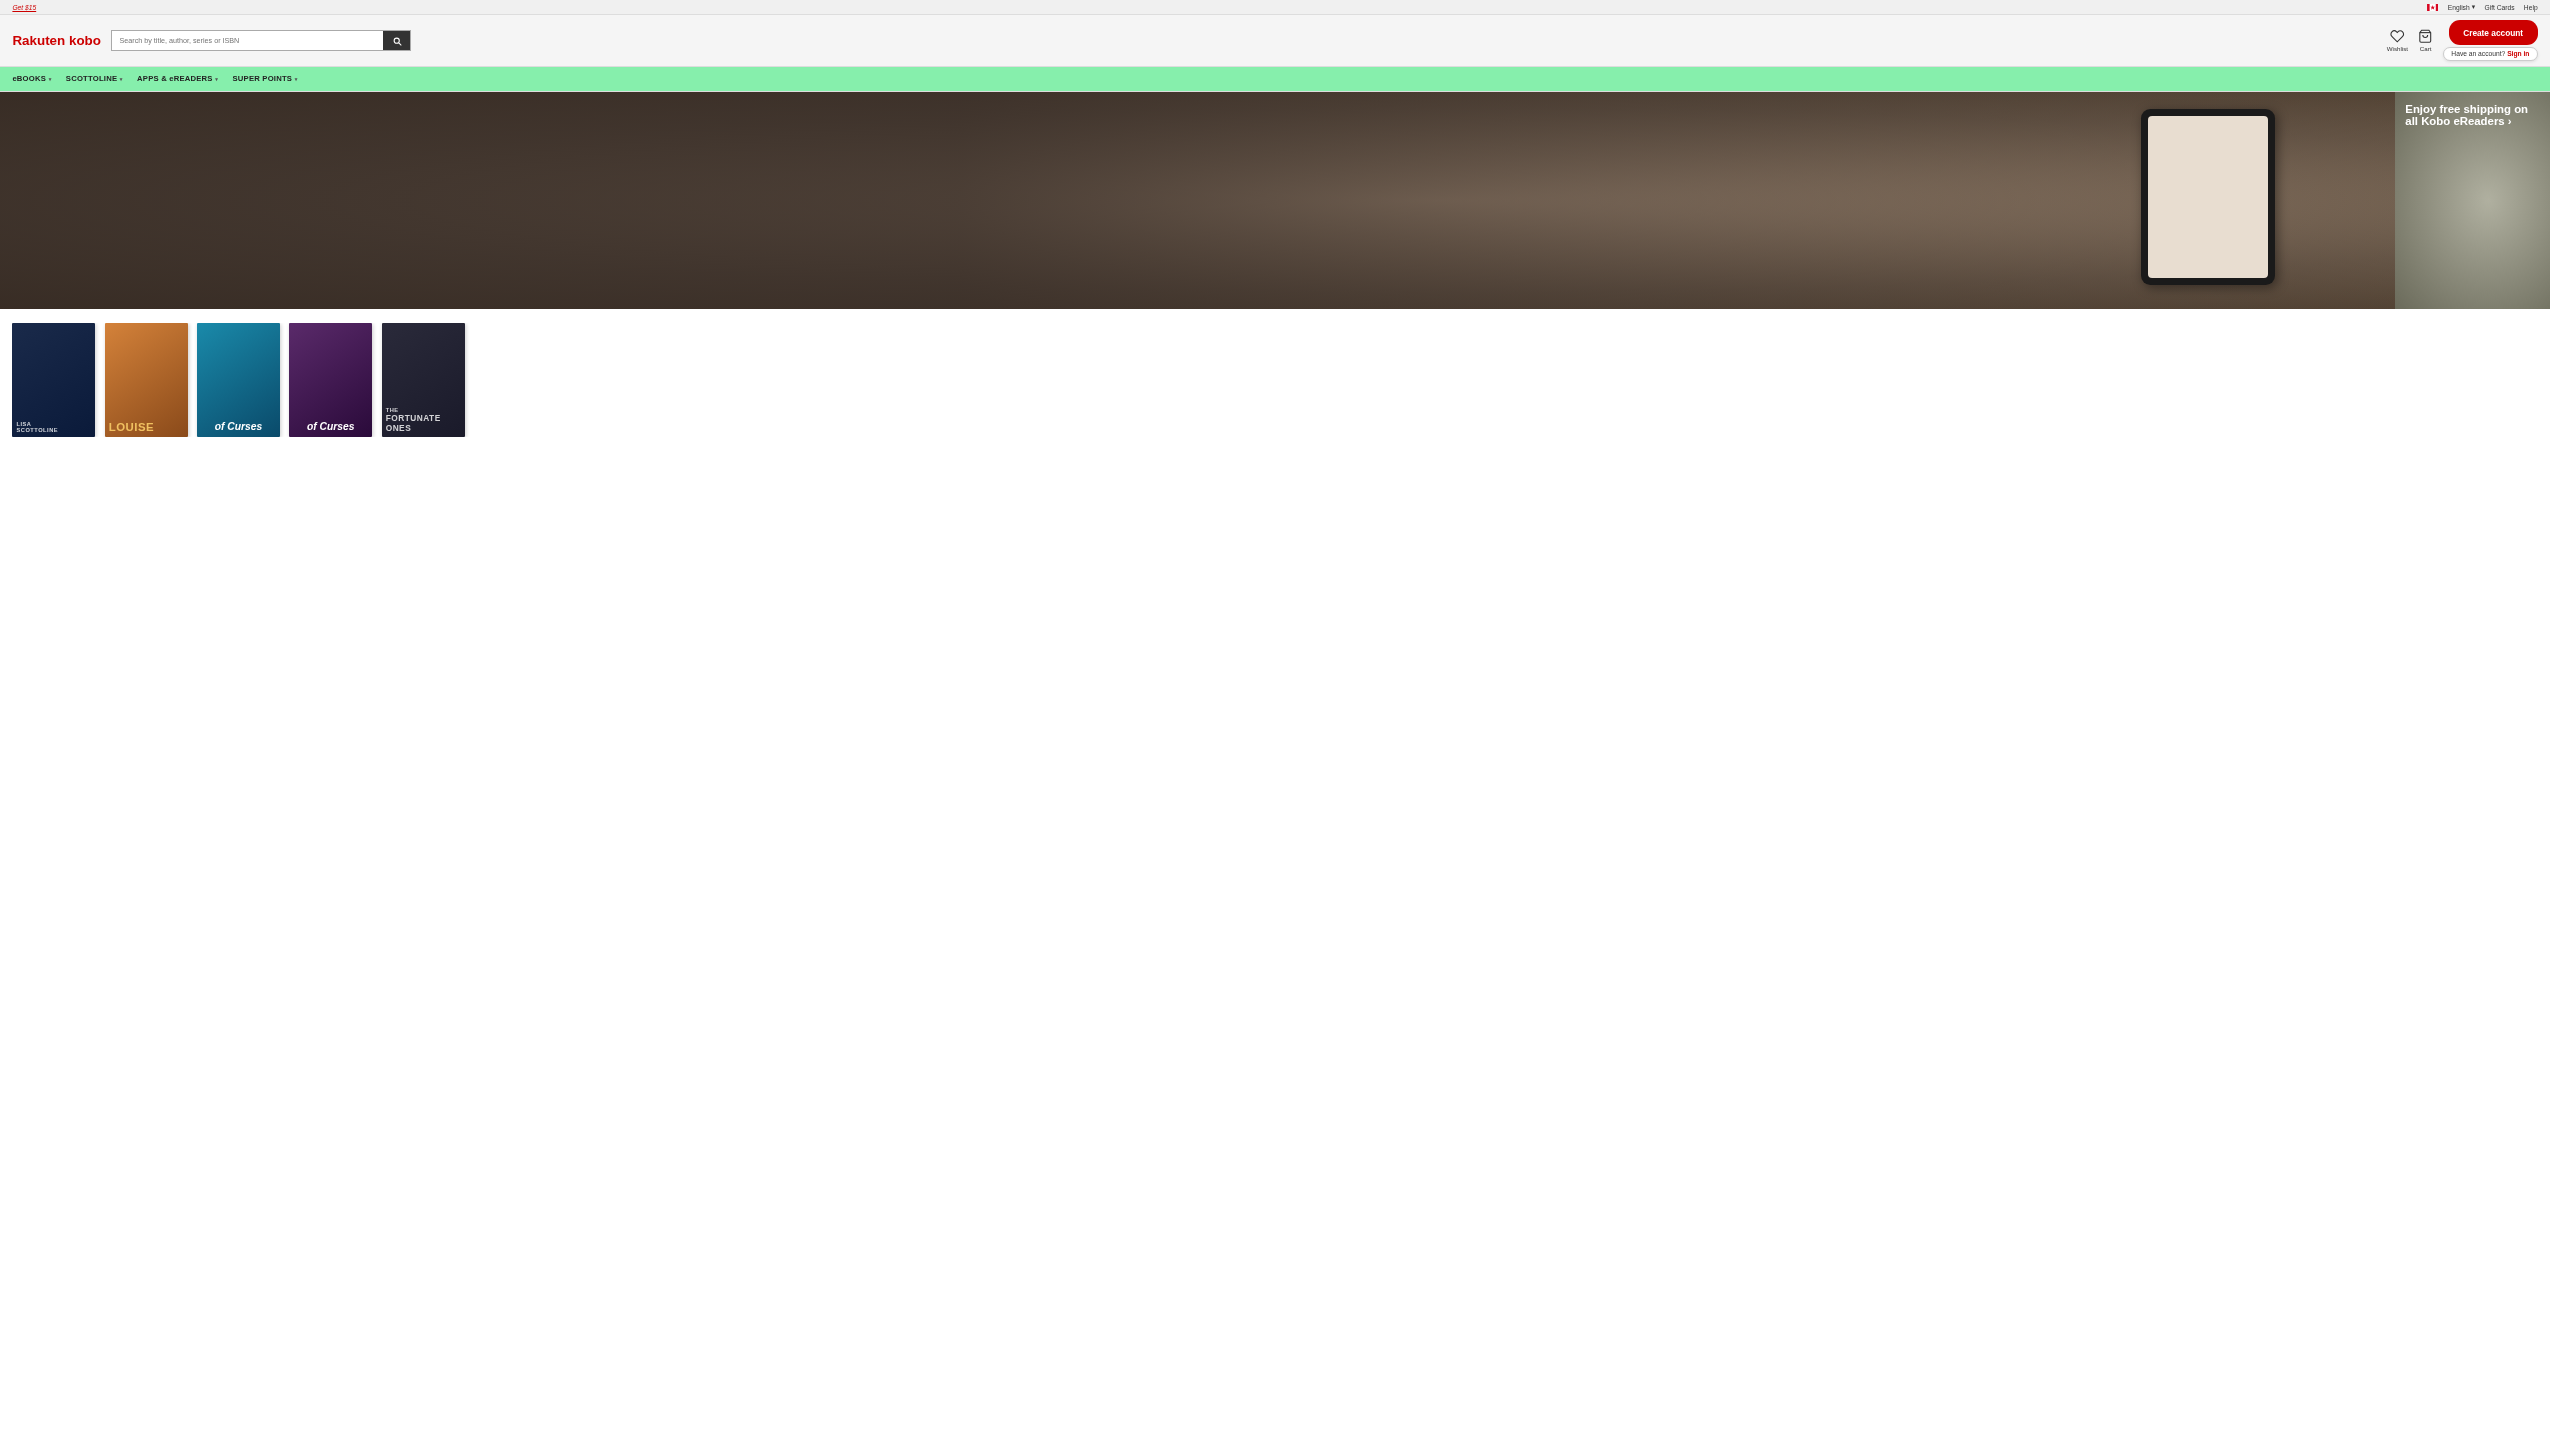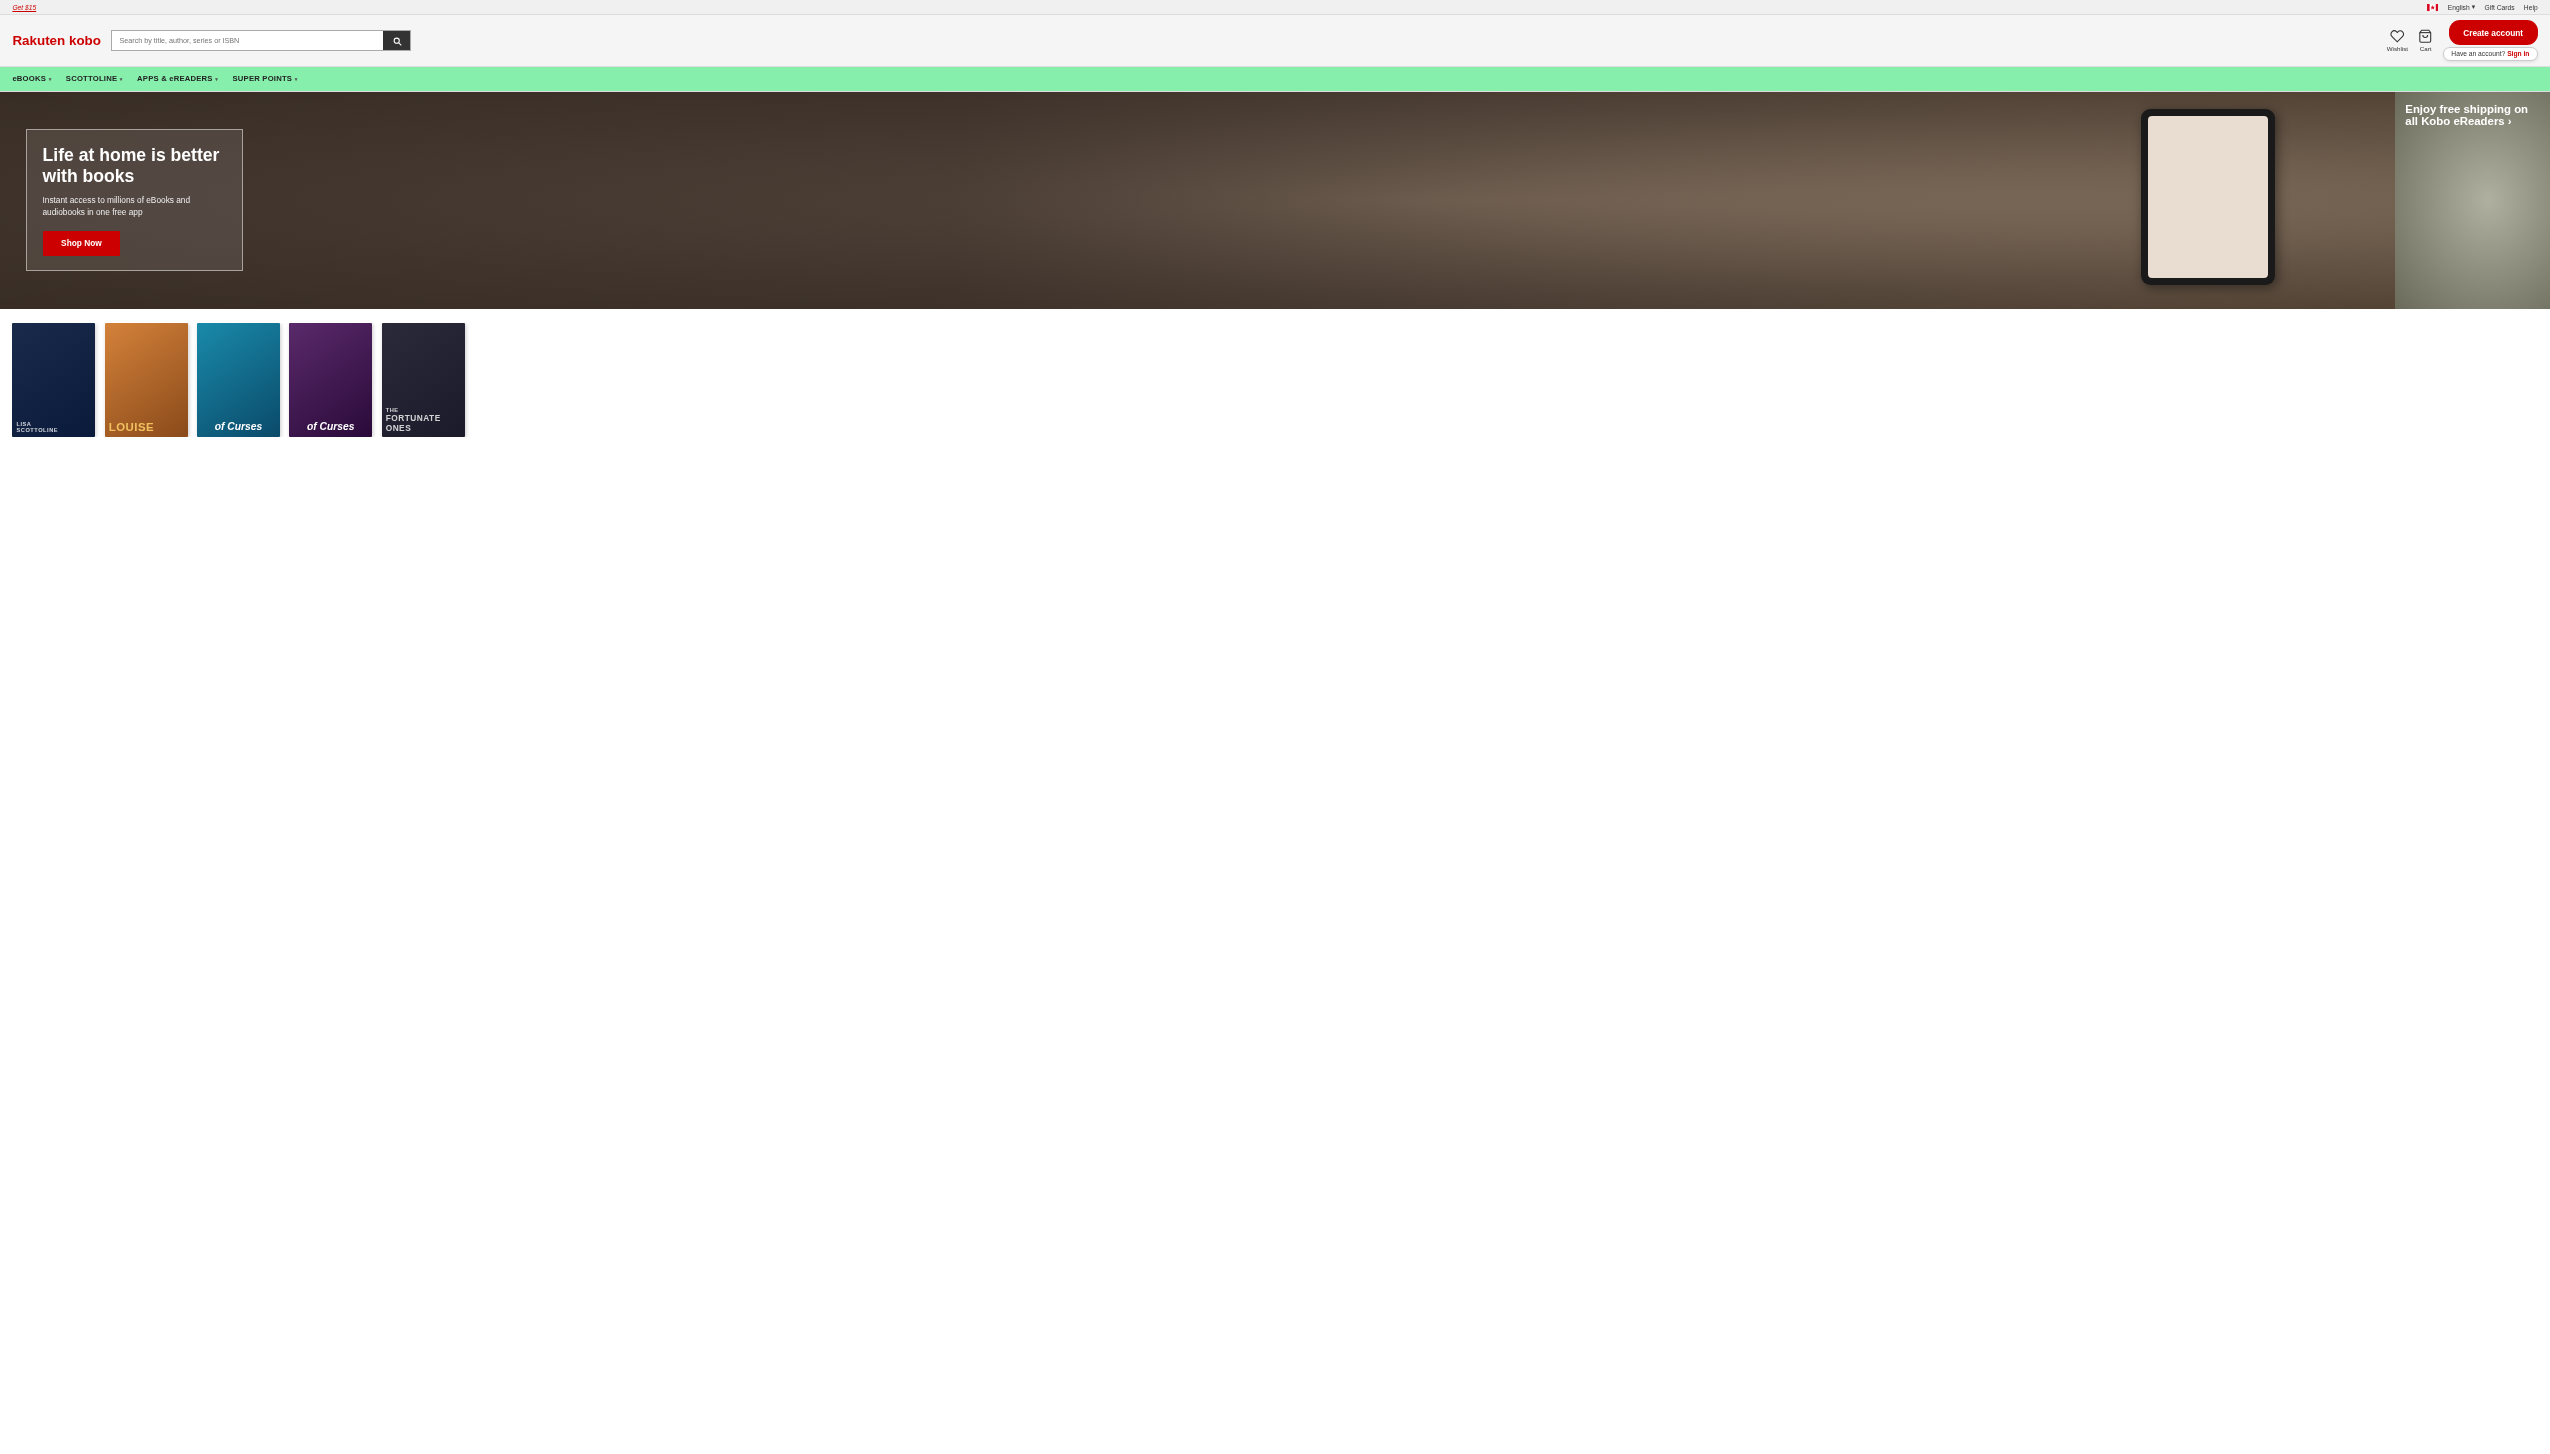--- a/index.html
+++ b/index.html
@@ -480,27 +480,20 @@
 <div class="hero">
 
   <div class="hero-main">
     <div class="hero-bg-image"></div>
     <div class="hero-bg"></div>
 
     <div class="tablet-shape">
       <div class="tablet-screen"></div>
     </div>
 
-    <div class="hero-content">
-      <div class="hero-box">
-        <div class="hero-title">Life at home is better with books</div>
-        <div class="hero-subtitle">Instant access to millions of eBooks and audiobooks in one free app</div>
-        <button class="shop-now-btn">Shop Now</button>
-      </div>
-    </div>
   </div>
 
   <div class="hero-side">
 
     <div class="hero-panel hero-panel-bottom">
       <div class="panel-bg-2"></div>
       <div class="panel-content">
         <div class="panel-title">
           <span>Enjoy free shipping on all Kobo eReaders</span>
           <span> ›</span>

